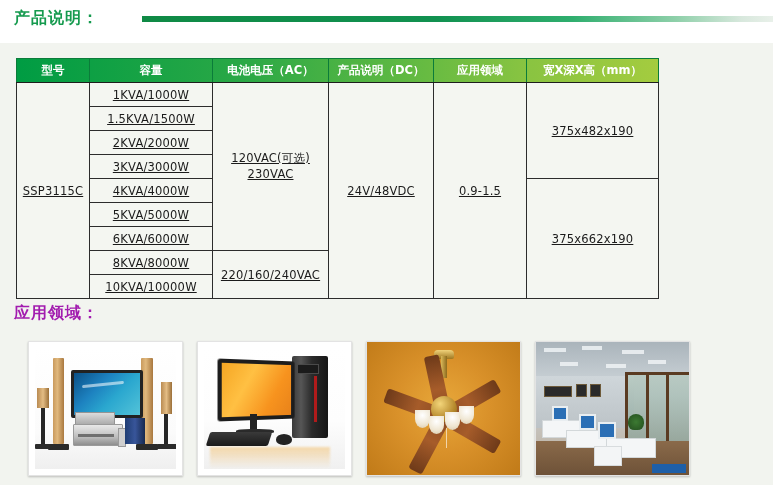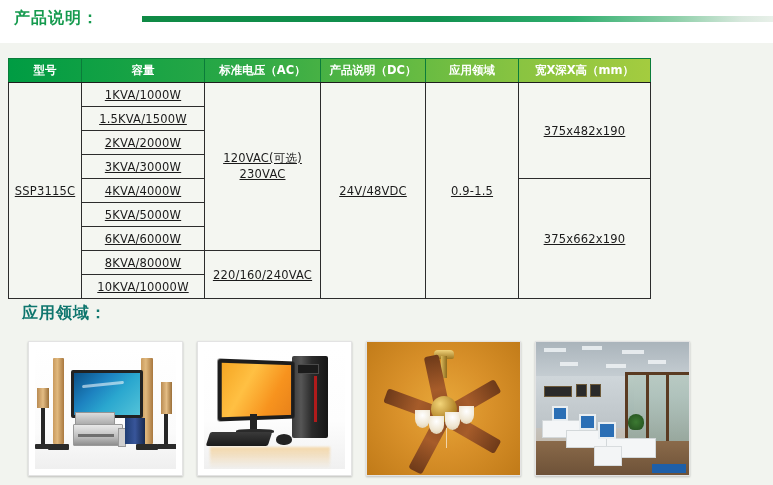--- a/index.html
+++ b/index.html
@@ -56,21 +56,21 @@
     background: linear-gradient(to right,
         #0f8a45 0%, #119150 45%, #2fae6e 66%, #8fd0aa 82%, #d8e8dd 92%, #f4f6f2 100%);
   }
   #head-applications {
     left: 14px;
     top: 303px;
   }
   
   .spec-table {
     position: absolute;
-    left: 8px;
+    left: 16px;
     top: 58px;
     width: 638px;
     border-collapse: collapse;
     table-layout: fixed;
     background: #be185d;
   }
   .spec-table th, .spec-table td {
     border: 1px solid #2c2c2c;
     text-align: center;
     vertical-align: middle;
@@ -346,21 +346,21 @@
   <div class="section-head" id="head-product">
     <span class="sh-text" style="color: rgb(21, 154, 78);">产品说明：</span>
     <span class="sh-rule"></span>
   </div>
 
   <table class="spec-table">
     <thead>
       <tr style="background: linear-gradient(to right, rgb(0, 156, 67) 0%, rgb(42, 168, 70) 35%, rgb(99, 186, 66) 62%, rgb(138, 196, 65) 80%, rgb(164, 204, 63) 100%);">
         <th class="cell-model">型号</th>
         <th class="cell-capacity">容量</th>
-        <th class="cell-vac">标准电压（AC）</th>
+        <th class="cell-vac">电池电压（AC）</th>
         <th class="cell-vdc">产品说明（DC）</th>
         <th class="cell-pf">应用领域</th>
         <th class="cell-dim">宽X深X高（mm）</th>
       </tr>
     </thead>
     <tbody>
       <tr>
         <td class="mono-val" rowspan="9">SSP3115C</td>
         <td class="mono-val">1KVA/1000W</td>
         <td class="mono-val vac-lines" rowspan="7">
@@ -394,21 +394,21 @@
         <td class="mono-val">8KVA/8000W</td>
         <td class="mono-val" rowspan="2">220/160/240VAC</td>
       </tr>
       <tr>
         <td class="mono-val">10KVA/10000W</td>
       </tr>
     </tbody>
   </table>
 
   <div class="section-head" id="head-applications">
-    <span class="sh-text" style="color: #0f766e; margin-left: 8px;">应用领域：</span>
+    <span class="sh-text" style="color: #a21caf;">应用领域：</span>
   </div>
 
   <div class="thumbs">
 
     <div class="thumb">
       <div class="thumb-inner ht">
         <span class="sr">家庭影院</span>
         <div class="twr l"></div>
         <div class="base l"></div>
         <div class="twr r"></div>

